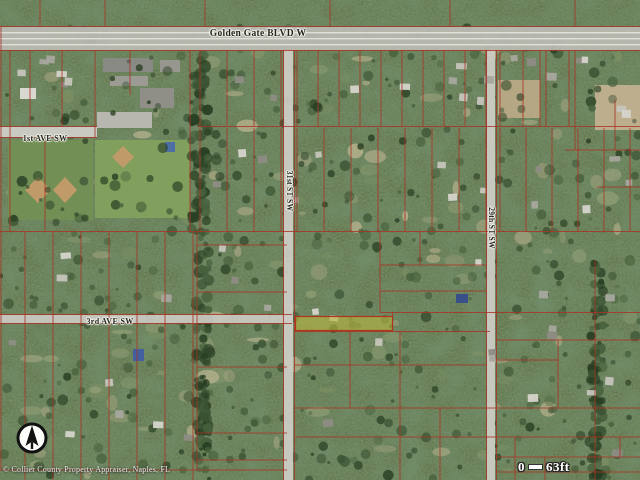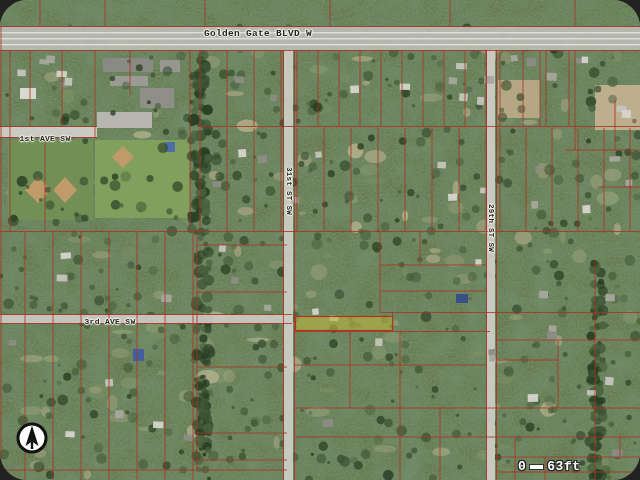--- a/index.html
+++ b/index.html
@@ -1,17 +1,17 @@
 <!DOCTYPE html>
 <html><head>
 <meta charset="utf-8">
 <style>
   html,body{margin:0;padding:0;background:#222;}
   .stage{position:relative;width:640px;height:480px;overflow:hidden;
-         font-family:Liberation Mono, monospace;background:#5c7547;border-radius:27px;}
+         font-family:Liberation Serif, serif;background:#5c7547;}
   #map-svg{position:absolute;left:0;top:0;width:640px;height:480px;filter:saturate(.88);}
   .road-label{position:absolute;font-weight:bold;color:#26261f;white-space:nowrap;
     letter-spacing:.3px;
     text-shadow:-1px 0 1px #f4f4ee,1px 0 1px #f4f4ee,0 -1px 1px #f4f4ee,0 1px 1px #f4f4ee,0 0 3px #ffffff;}
   .compass{position:absolute;left:15px;top:421px;}
   .scalebar{position:absolute;left:518px;top:459px;color:#fff;font-weight:bold;
     font-size:13px;letter-spacing:.5px;display:flex;align-items:center;
     text-shadow:-1px -1px 0 #222,1px -1px 0 #222,-1px 1px 0 #222,1px 1px 0 #222,0 0 3px #000;}
   .scalebar .bar{display:inline-block;width:13px;height:4px;background:#fff;
     box-shadow:0 0 0 1px #333;margin:0 4px;}
@@ -1185,13 +1185,14 @@
     <polygon points="17,4.5 10.5,25 17,20.5 23.5,25" fill="#111"></polygon>
     <rect x="15.8" y="20.5" width="2.4" height="7.5" fill="#111"></rect>
   </svg>
 
   <div class="scalebar">
     <span>0</span>
     <span class="bar"></span>
     <span>63ft</span>
   </div>
 
+  <div class="copyright">© Collier County Property Appraiser, Naples, FL</div>
 </div>
 
 </body></html>

